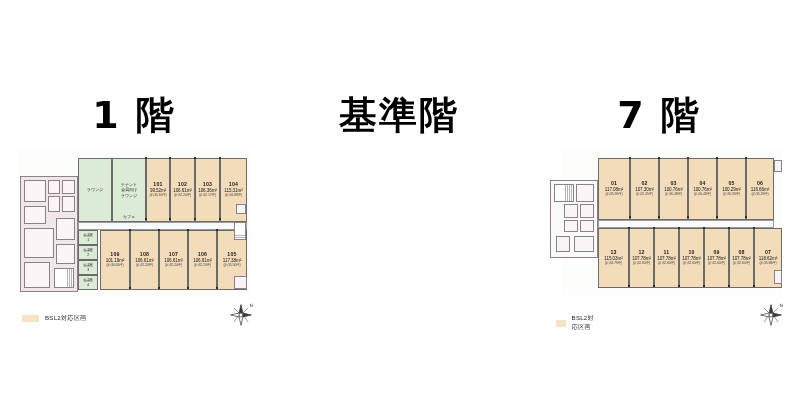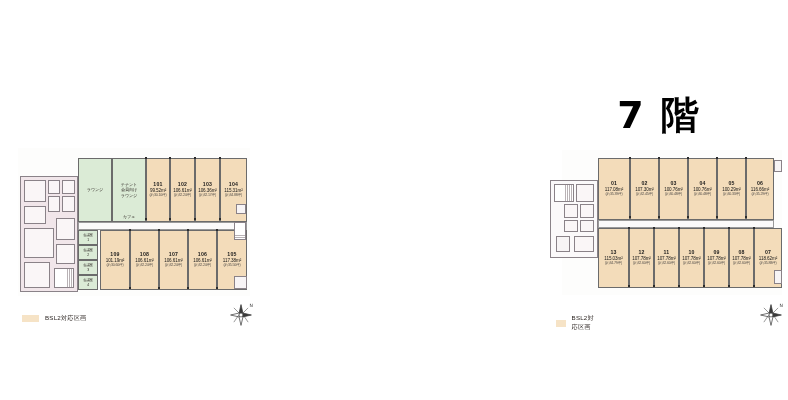--- a/index.html
+++ b/index.html
@@ -118,20 +118,21 @@
     position: absolute; width: 2.4px; height: 2.4px;
     background: #2b2b2b;
   }
 </style>
 </head>
 <body>
 
 <div class="page">
 
   <div class="floor-panel" id="panel-1f">
+    <div class="floor-title">1 階</div>
 
     <div class="plan" id="plan-1f">
       <div class="outline"></div>
 
       <div class="core-block" style="left:2px; top:28px; width:58px; height:116px;"></div>
       <div class="core-inner" style="left:6px; top:32px; width:22px; height:22px;"></div>
       <div class="core-inner" style="left:30px; top:32px; width:12px; height:14px;"></div>
       <div class="core-inner" style="left:44px; top:32px; width:13px; height:14px;"></div>
       <div class="core-inner" style="left:30px; top:48px; width:12px; height:16px;"></div>
       <div class="core-inner" style="left:44px; top:48px; width:13px; height:16px;"></div>
@@ -258,20 +259,21 @@
         <path d="M36 20 L23 23 L20 20 L23 17 Z" fill="#3a3a3a"></path>
         <path d="M9 9 L18 18 L9 31" stroke-width="0.8"></path>
         <path d="M31 9 L22 18 L31 31" stroke-width="0.8"></path>
       </g>
       <circle cx="20" cy="20" r="3" fill="#ffffff" stroke="#3a3a3a" stroke-width="1"></circle>
       <text x="33" y="8" font-size="7" fill="#3a3a3a" font-family="DejaVu Sans, sans-serif">N</text>
     </svg>
   </div>
 
   <div class="floor-panel" id="panel-std">
+    <div class="floor-title">基準階</div>
 
     <div class="plan" id="plan-std">
       <div class="outline" style="left:12px; width:220px;"></div>
 
       <div class="core-block" style="left:0px; top:30px; width:48px; height:78px; background:#fbf9fa;"></div>
       <div class="stair" style="left:4px; top:34px; width:20px; height:18px;"></div>
       <div class="core-inner" style="left:26px; top:34px; width:18px; height:18px;"></div>
       <div class="core-inner" style="left:14px; top:54px; width:14px; height:14px;"></div>
       <div class="core-inner" style="left:30px; top:54px; width:14px; height:14px;"></div>
       <div class="core-inner" style="left:14px; top:70px; width:14px; height:12px;"></div>

